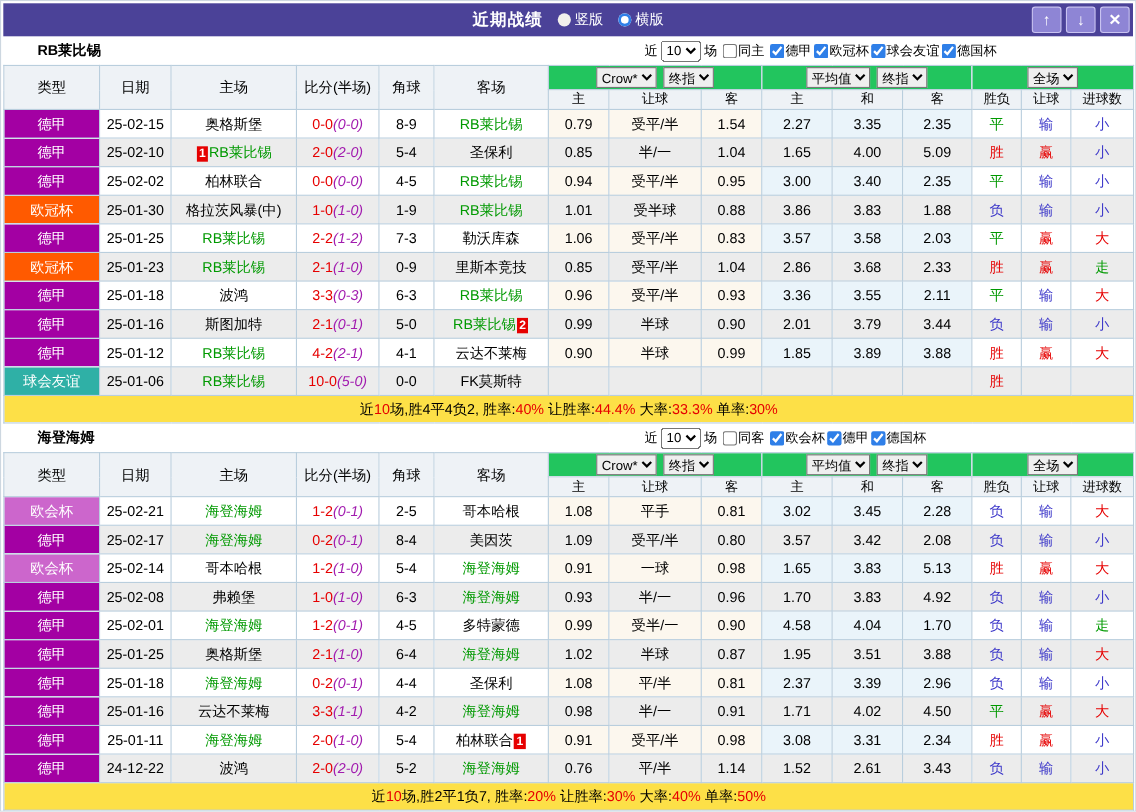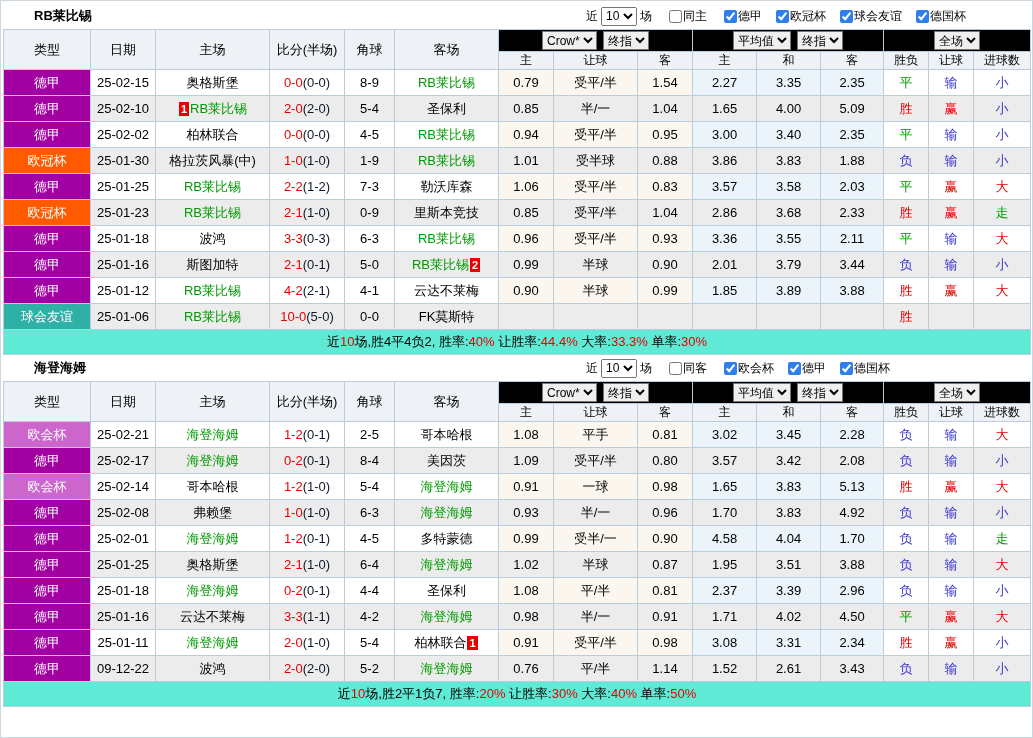--- a/index.html
+++ b/index.html
@@ -15,48 +15,66 @@
   .radio { width:12px; height:12px; border-radius:50%; background:#f2f0ec; display:inline-block; }
   .radio.checked { background:#fff; box-shadow: inset 0 0 0 2.5px #2f7fe8; }
   .winbtns { position:absolute; right:3px; top:3px; display:flex; gap:4px; }
   .winbtns button { width:27px; height:24px; background:#8e85d5; border:1px solid #c9c3f1; border-radius:3px; color:#fff; font-size:14px; font-weight:bold; line-height:1; cursor:pointer; }
 
   
   .teambar { height:26px; position:relative; display:flex; align-items:center; }
   .team-name { font-weight:bold; font-size:13px; padding-left:31px; color:#000; }
   .filters { position:absolute; left:583px; display:flex; align-items:center; gap:3px; font-size:12px; white-space:nowrap; color:#000; }
   .filters select { height:19px; font-size:12px; }
-  .filters label { display:inline-flex; align-items:center; gap:1px; cursor:pointer; margin-left:14px; }
+  .filters label { display:inline-flex; align-items:center; gap:1px; cursor:pointer; margin-left:2px; }
   .filters input[type=checkbox] { width:13px; height:13px; accent-color:#2f7fe8; margin:0; }
 
   
   table { border-collapse:collapse; table-layout:fixed; width:1027px; margin:0 auto; }
   th,td { border:1px solid #b9cedd; text-align:center; overflow:hidden; white-space:nowrap; }
   thead th { font-weight:normal; font-size:13px; color:#000; }
   th.hcol { background:#eef2f6; }
-  .selrow .selcell { background:#000000; height:21px; padding:1px 1px; }
+  .selrow .selcell { background:#22c55e; height:21px; padding:1px 1px; }
   .selcell select { height:19px; font-size:12px; margin:0 3px; max-width:92px; border:1px solid #767676; }
   .subrow th { background:#eef2f6; height:17px; font-size:12px; }
   tbody td { height:26px; font-size:13px; background:#fff; color:#000; }
   tr.alt td { background:#ececec; }
   td.cream { background:#fcf7ee; }
   td.blue  { background:#eaf4fa; }
   td.league { color:#fff; font-size:13px; }
   .green { color:#009900; }
   .team-link { cursor:pointer; }
-  .sf { color:#e60000; } .sh { color:#0f172a; }
+  .sf { color:#e60000; } .sh { color:#a21caf;font-style:italic; }
   .badge { display:inline-block; background:#e60000; color:#fff; font-size:11px; font-weight:bold; line-height:14px; padding:0 2px; margin:0 1px; }
   .cr { color:#e60000; } .cg { color:#009900; } .cb { color:#3b36c9; }
-  tfoot td { height:25px; font-size:13px; background:#5eead4; color:#000;margin-top:32px; }
+  tfoot td { height:25px; font-size:13px; background:#fde047; color:#000;margin-top:32px; }
   .red { color:#e60000; }
 </style>
 </head>
 <body>
 
 <div class="window" id="app">
+  <div class="titlebar">
+    <div class="titlegrp">
+      <span class="wtitle">近期战绩</span>
+      <label class="rlabel">
+        <span class="radio"></span>
+        <span>竖版</span>
+      </label>
+      <label class="rlabel">
+        <span class="radio checked"></span>
+        <span>横版</span>
+      </label>
+    </div>
+    <div class="winbtns">
+      <button><span>↑</span></button>
+      <button><span>↓</span></button>
+      <button><span>✕</span></button>
+    </div>
+  </div>
 
   <section class="panel">
     <div class="teambar">
       <span class="team-name">RB莱比锡</span>
       <div class="filters">
         <span>近</span>
         <select><option>10</option></select>
         <span>场</span>
         <label>
           <input type="checkbox" style="">
@@ -522,21 +540,21 @@
             <td class="cream">0.98</td>
             <td class="blue">3.08</td>
             <td class="blue">3.31</td>
             <td class="blue">2.34</td>
             <td class="cr">胜</td>
             <td class="cr">赢</td>
             <td class="cb">小</td>
           </tr>
           <tr class="alt">
             <td class="league" style="background: rgb(163, 0, 163);">德甲</td>
-            <td>09-12-22</td>
+            <td>24-12-22</td>
             <td><span class="team-link">波鸿</span></td>
             <td><span class="sf">2-0</span><span class="sh">(2-0)</span></td>
             <td>5-2</td>
             <td><span class="team-link green">海登海姆</span></td>
             <td class="cream">0.76</td>
             <td class="cream">平/半</td>
             <td class="cream">1.14</td>
             <td class="blue">1.52</td>
             <td class="blue">2.61</td>
             <td class="blue">3.43</td>

